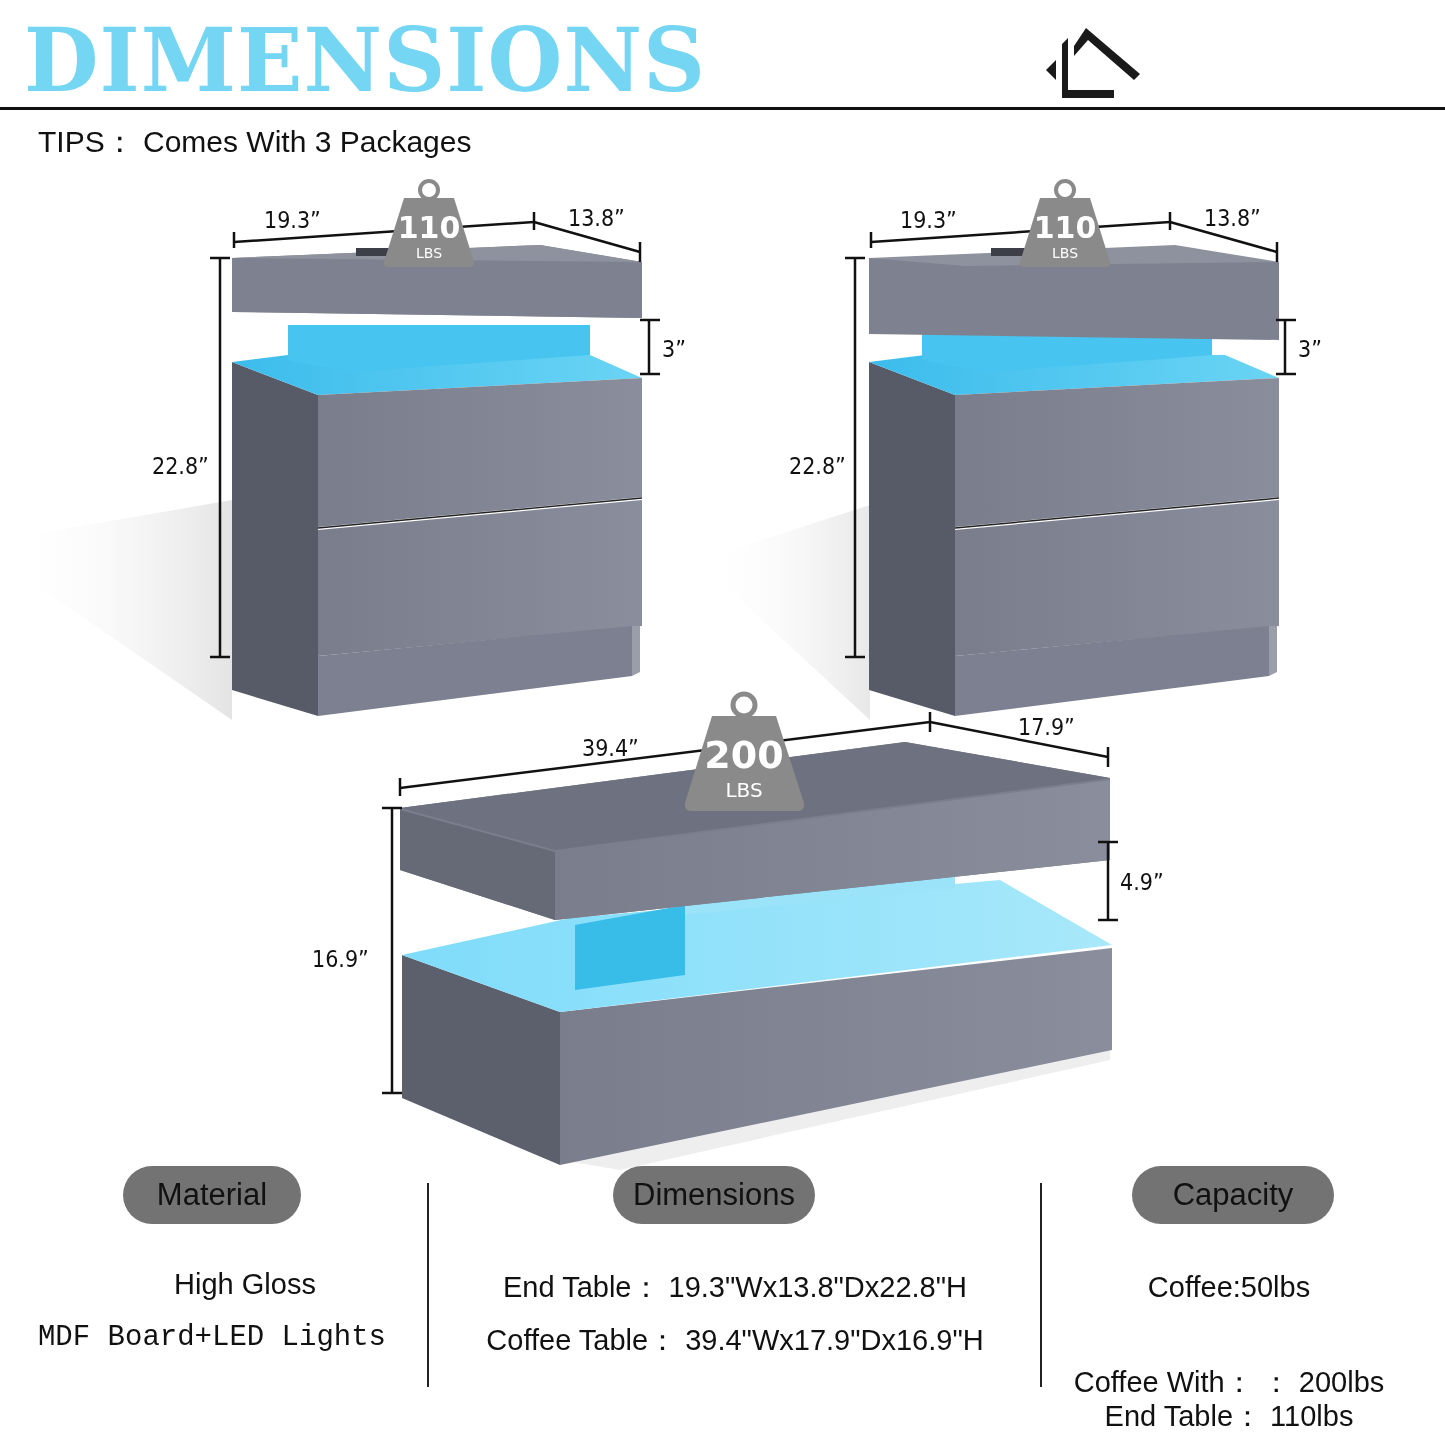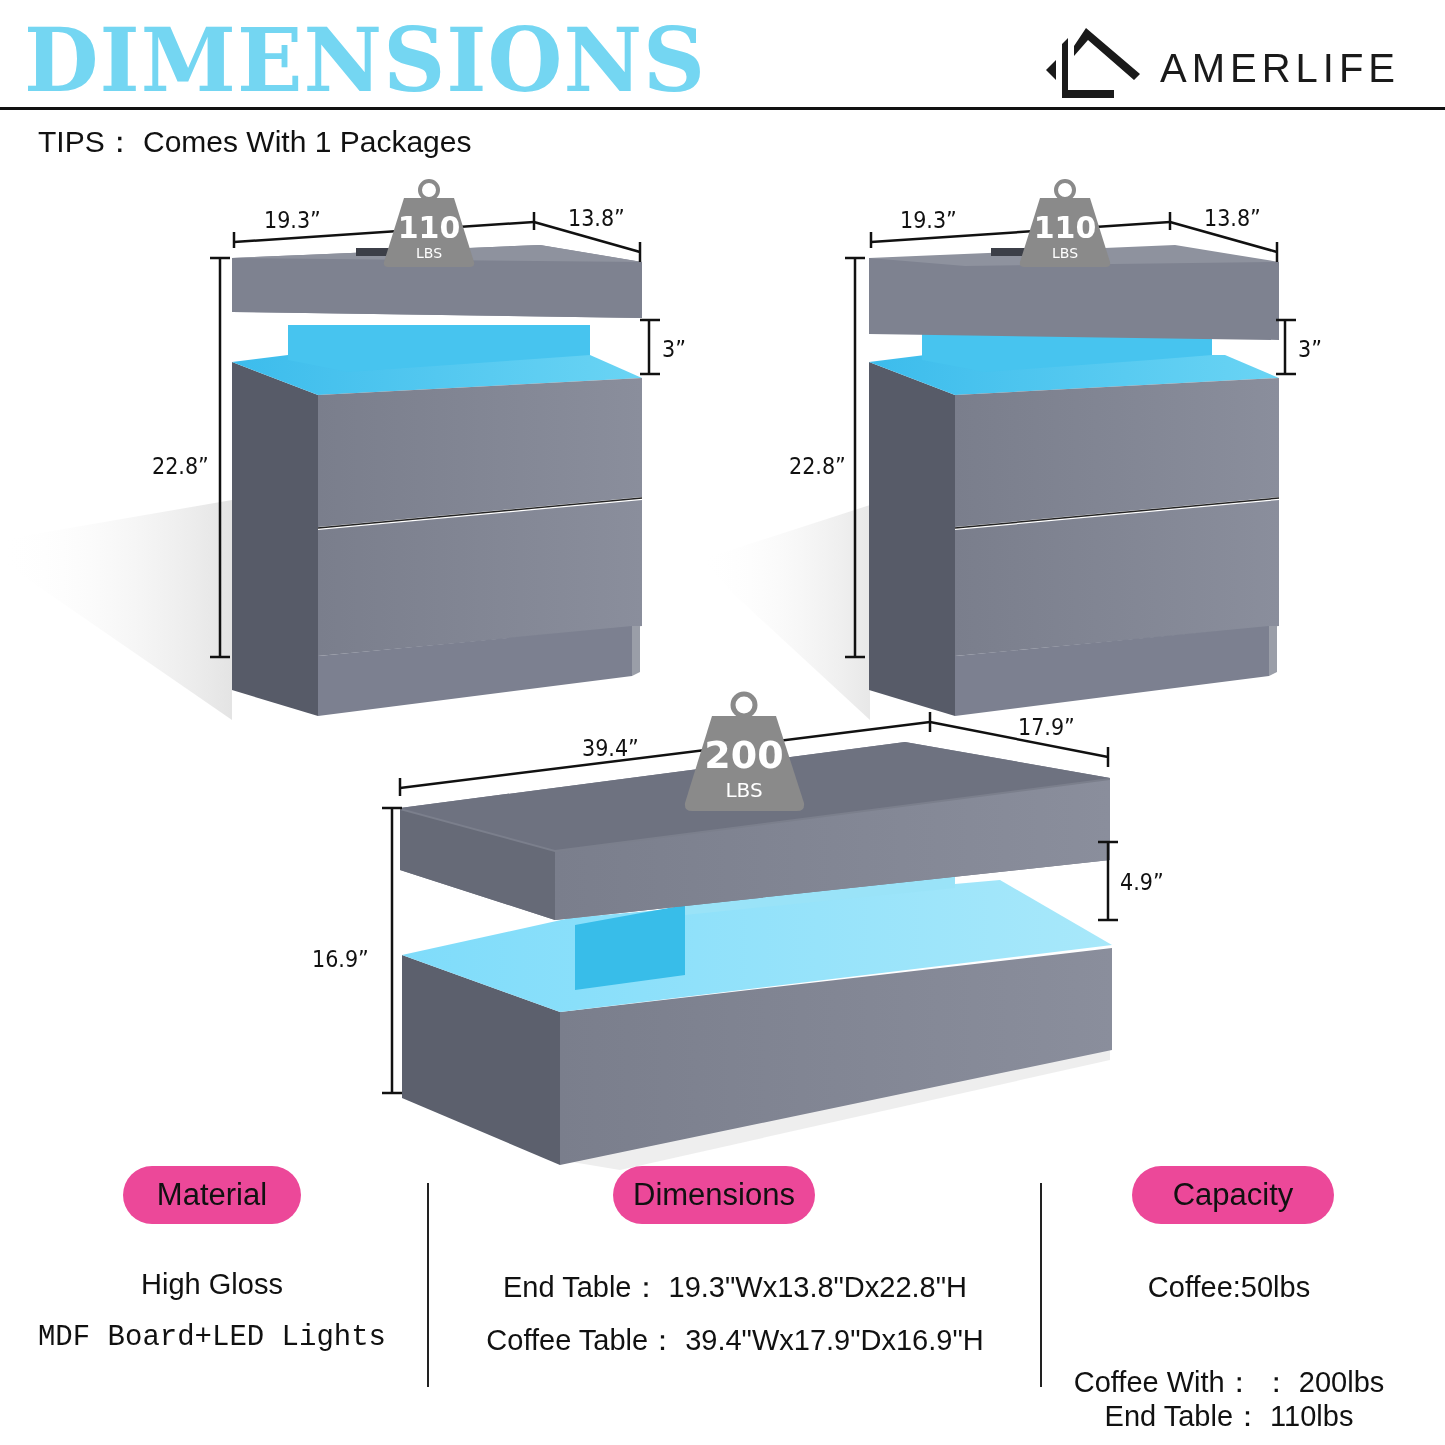--- a/index.html
+++ b/index.html
@@ -7,40 +7,39 @@
   .title{position:absolute;left:24px;top:12px;font-family:"DejaVu Serif","Liberation Serif",serif;font-weight:bold;font-size:86px;letter-spacing:1px;color:#74d6f2;line-height:96px;transform:scaleY(1.02);}
   .logo{position:absolute;left:1044px;top:26px;width:380px;height:72px;}
   .logo-text{position:absolute;left:116px;top:16px;font-size:40px;letter-spacing:5px;font-weight:normal;color:#1a1a1a;line-height:52px;}
   .rule{position:absolute;left:0;top:107px;width:1445px;height:3px;background:#111;}
   .tips{position:absolute;left:38px;top:122px;font-size:30px;line-height:40px;color:#111;}
   .illus{position:absolute;left:0;top:0;width:1445px;height:1445px;}
   .dim{font-family:"DejaVu Sans Condensed","DejaVu Sans",sans-serif;font-size:23px;fill:#111;}
   .wt-num{font-family:"DejaVu Sans","Liberation Sans",sans-serif;fill:#fff;font-weight:bold;}
   .wt-lbs{font-family:"DejaVu Sans","Liberation Sans",sans-serif;fill:#fff;}
   .col{position:absolute;top:1166px;text-align:center;}
-  .pill{display:inline-block;background:#ec4899;border-radius:30px;height:58px;line-height:58px;font-size:31px;color:#111;padding:0 32px;}
+  .pill{display:inline-block;background:#737373;border-radius:30px;height:58px;line-height:58px;font-size:31px;color:#111;padding:0 32px;}
   .line{position:absolute;font-size:29px;line-height:40px;white-space:nowrap;color:#111;text-align:center;}
   .vdiv{position:absolute;width:2px;background:#222;}
 </style>
 </head>
 <body>
 
 <div class="title">DIMENSIONS</div>
 
 <div class="logo">
   <svg width="100" height="72" viewBox="0 0 100 72" style="position:absolute;left:0;top:0;">
     <polygon points="2,44 12,34 12,54" fill="#1a1a1a"></polygon>
     <polygon points="18,18 24,12 24,64 70,64 70,72 18,72" fill="#1a1a1a"></polygon>
     <polygon points="30,20 42,2 96,48 90,54 44,14 30,30" fill="#1a1a1a"></polygon>
   </svg>
-  <div class="logo-text">AMERLIFE</div>
 </div>
 
 <div class="rule"></div>
-<div class="tips">TIPS： Comes With 1 Packages</div>
+<div class="tips">TIPS： Comes With 3 Packages</div>
 
 <svg class="illus" viewBox="0 0 1445 1445" xmlns="http://www.w3.org/2000/svg">
   <defs>
     <linearGradient id="shadow" x1="0" y1="0" x2="1" y2="0">
       <stop offset="0" stop-color="#ffffff" stop-opacity="0"></stop>
       <stop offset="1" stop-color="#d8d8d8" stop-opacity="1"></stop>
     </linearGradient>
     <linearGradient id="front" x1="0" y1="0" x2="1" y2="0">
       <stop offset="0" stop-color="#7a7e8c"></stop>
       <stop offset="1" stop-color="#8a8e9c"></stop>
@@ -183,21 +182,21 @@
     <circle cx="744" cy="705" r="11" fill="none" stroke="#8a8a8a" stroke-width="5"></circle>
     <path d="M712,716 L776,716 L804,803 Q805,811 797,811 L692,811 Q684,811 685,803 Z" fill="#8a8a8a"></path>
     <text class="wt-num" x="744" y="768" font-size="38" text-anchor="middle">200</text>
     <text class="wt-lbs" x="744" y="797" font-size="20" text-anchor="middle">LBS</text>
   </g>
 </svg>
 
 <div class="col" style="left:123px;width:178px;">
   <span class="pill" style="padding:0;width:178px;">Material</span>
 </div>
-<div class="line" style="left:0;width:424px;top:1264px;">High Gloss</div>
+<div class="line" style="left:0;width:424px;top:1264px;padding-left:33px;">High Gloss</div>
 <div class="line" style="left:0;width:424px;top:1318px;font-family:Liberation Mono, monospace;">MDF Board+LED Lights</div>
 
 <div class="vdiv" style="left:427px;top:1183px;height:204px;"></div>
 
 <div class="col" style="left:613px;width:202px;">
   <span class="pill" style="padding:0;width:202px;">Dimensions</span>
 </div>
 <div class="line" style="left:430px;width:610px;top:1267px;">End Table： 19.3"Wx13.8"Dx22.8"H</div>
 <div class="line" style="left:430px;width:610px;top:1320px;">Coffee Table： 39.4"Wx17.9"Dx16.9"H</div>
 

